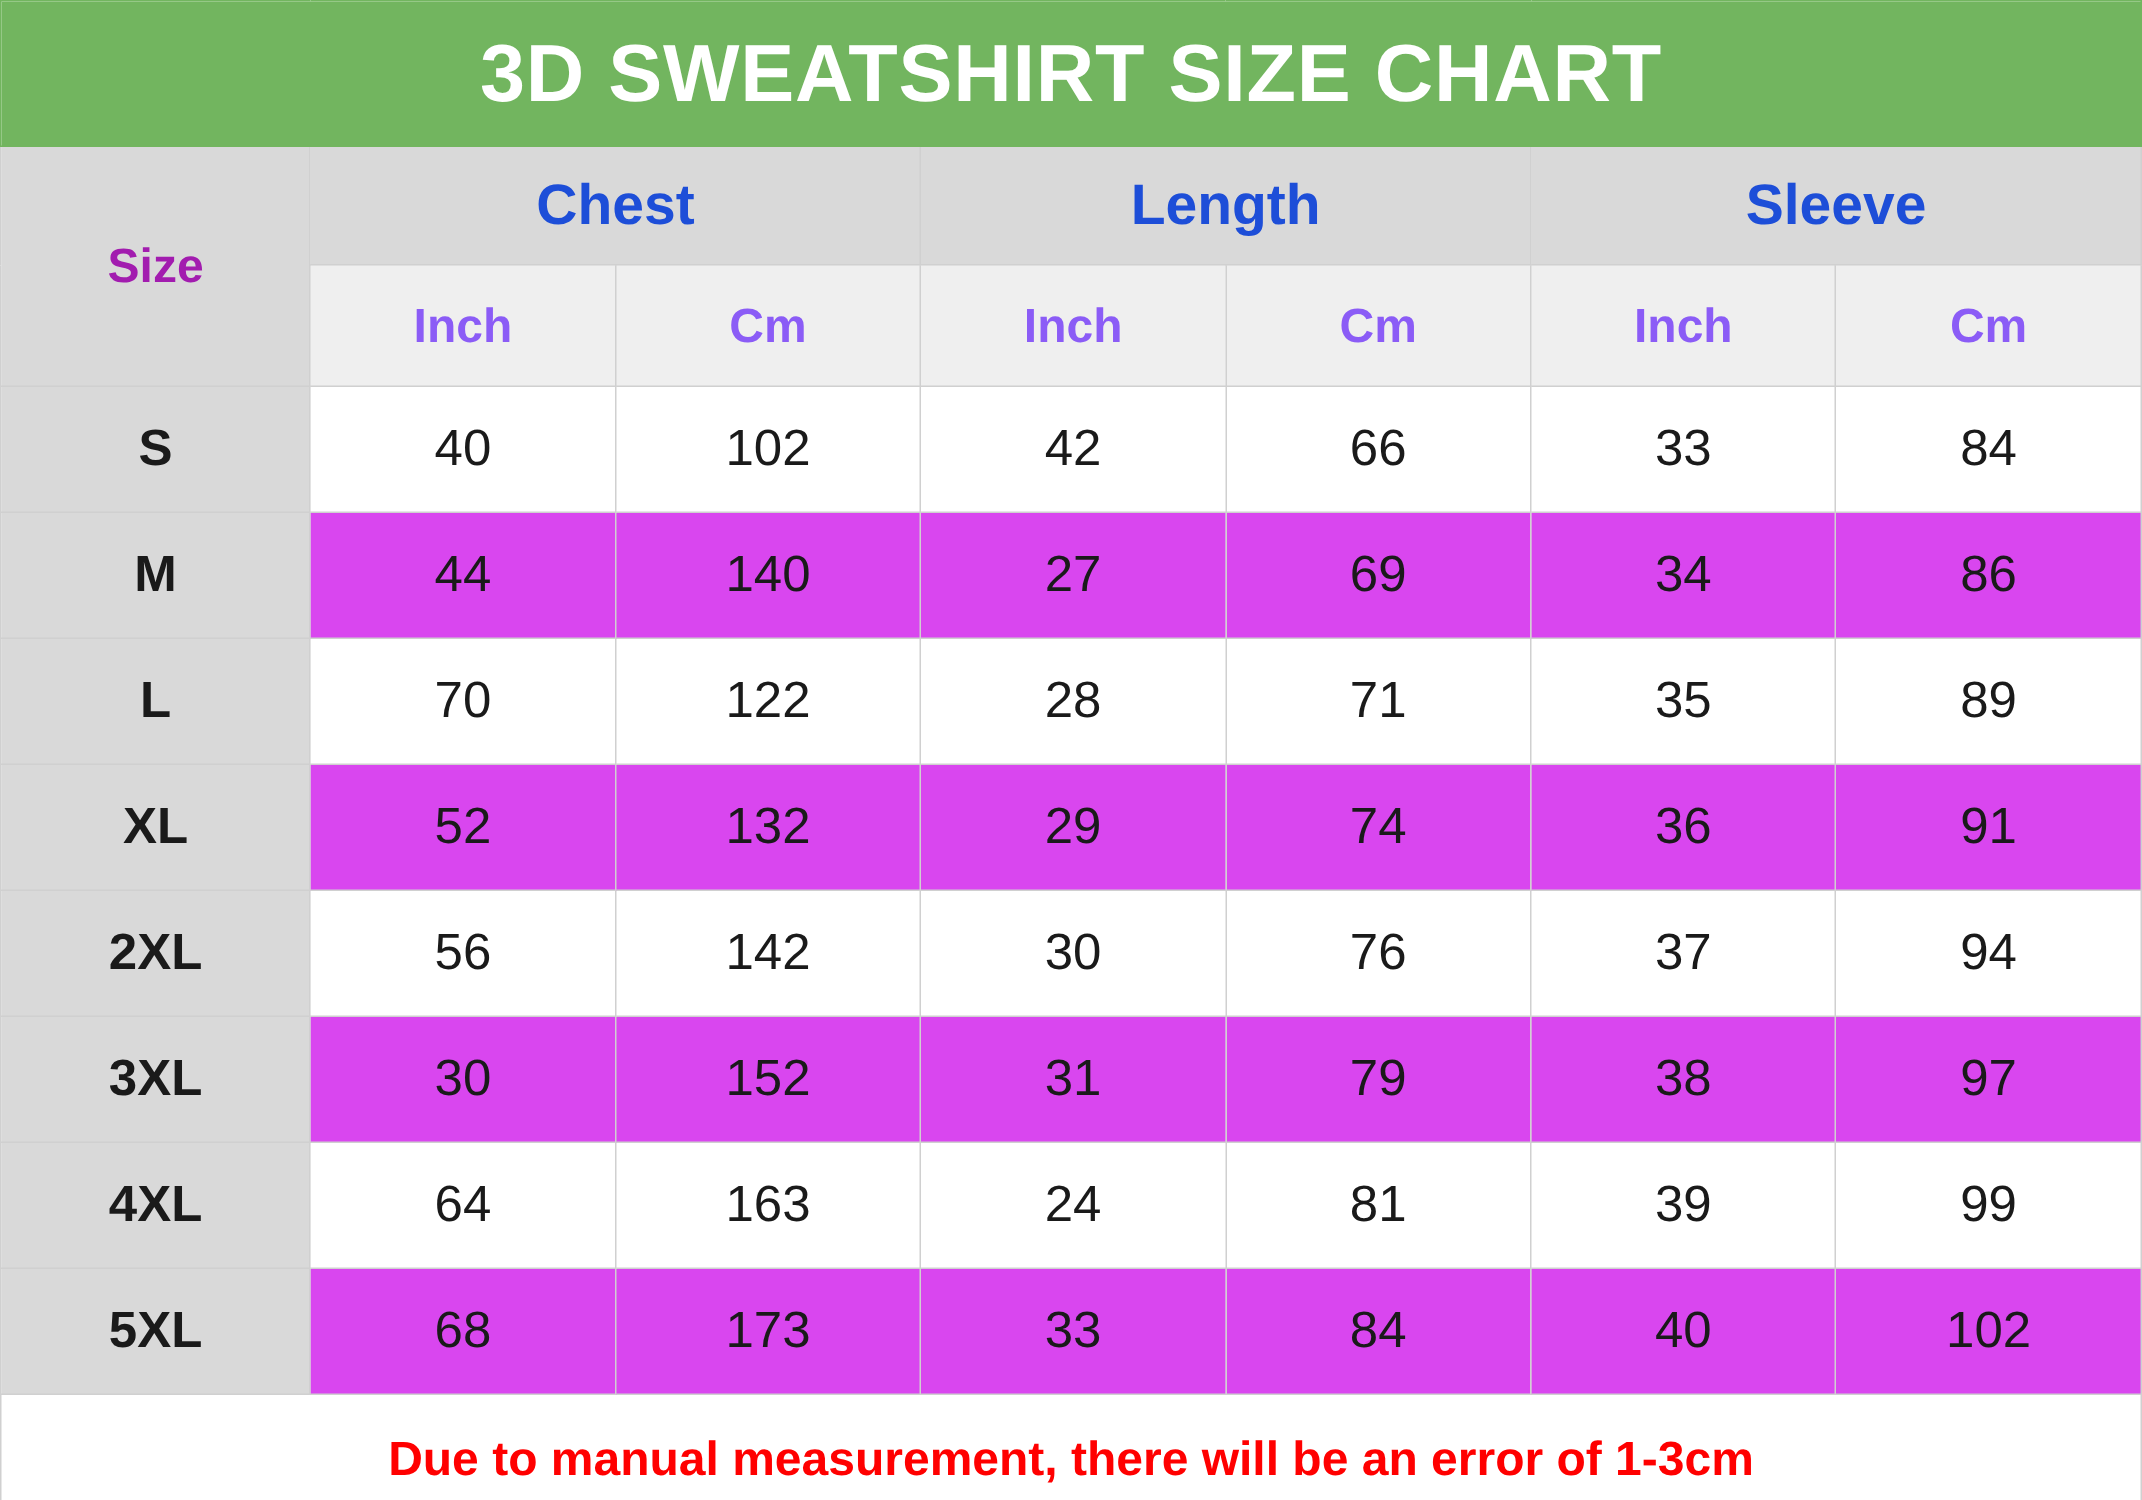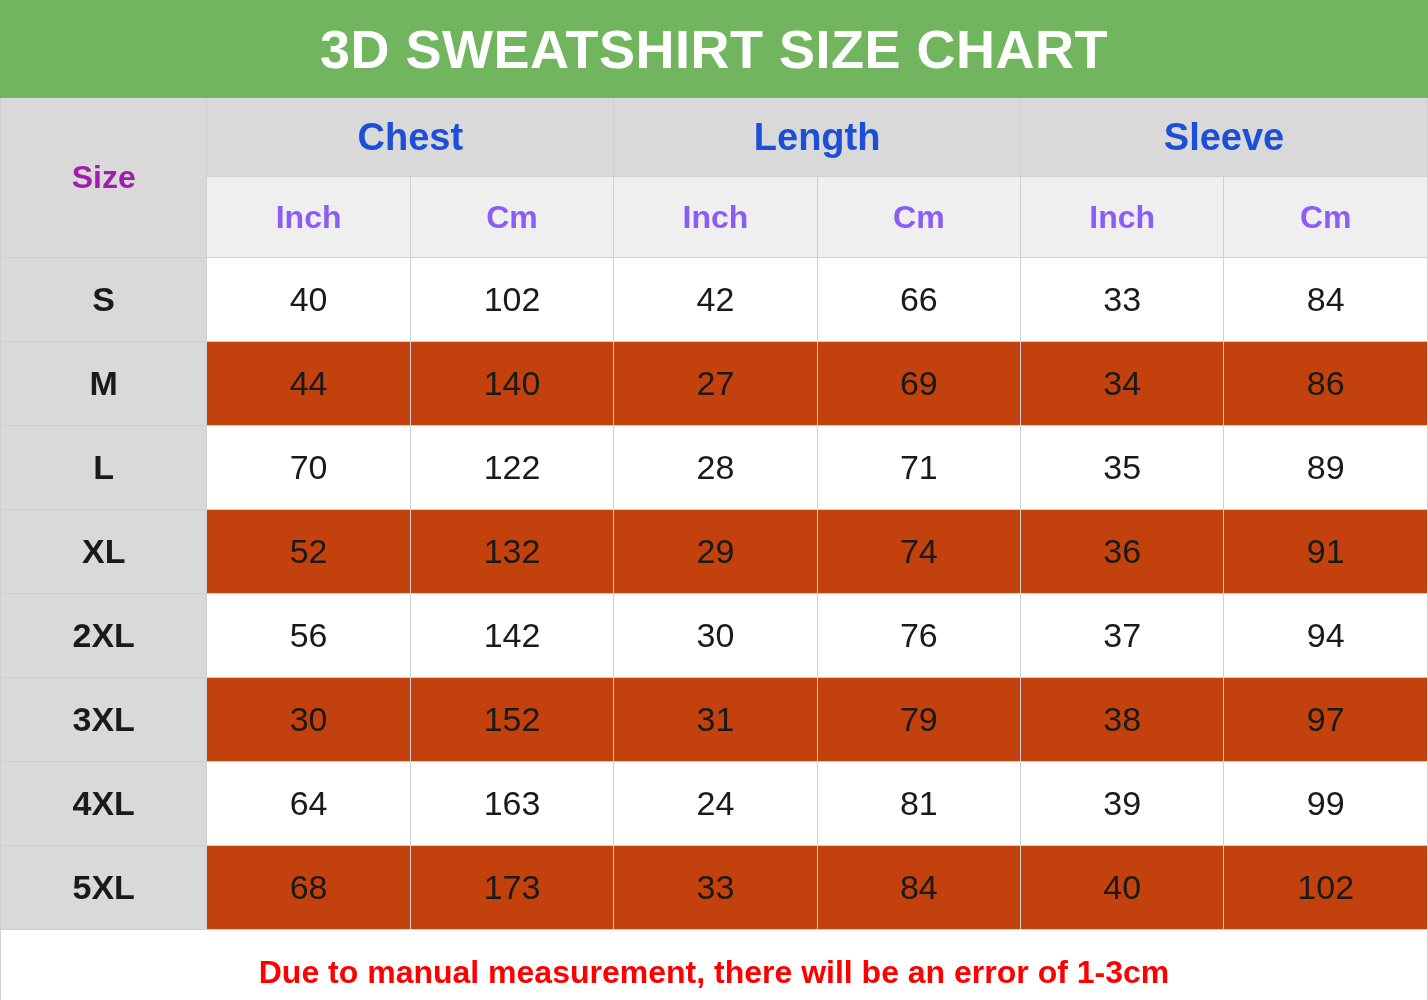--- a/index.html
+++ b/index.html
@@ -66,21 +66,21 @@
     color: #1a1a1a;
     height: 83px;
   }
   td.val {
     font-size: 34px;
     color: #1a1a1a;
     height: 83px;
     background: #ffffff;
   }
   tr.alt td.val {
-    background: #c2410c;
+    background: #d946ef;
   }
   .note-cell {
     background: #ffffff;
     color: #ff0000;
     font-size: 32px;
     font-weight: bold;
     height: 84px;
     border: 1px solid #d0d0d0;
   }
   .col-size { width: 206px; }

